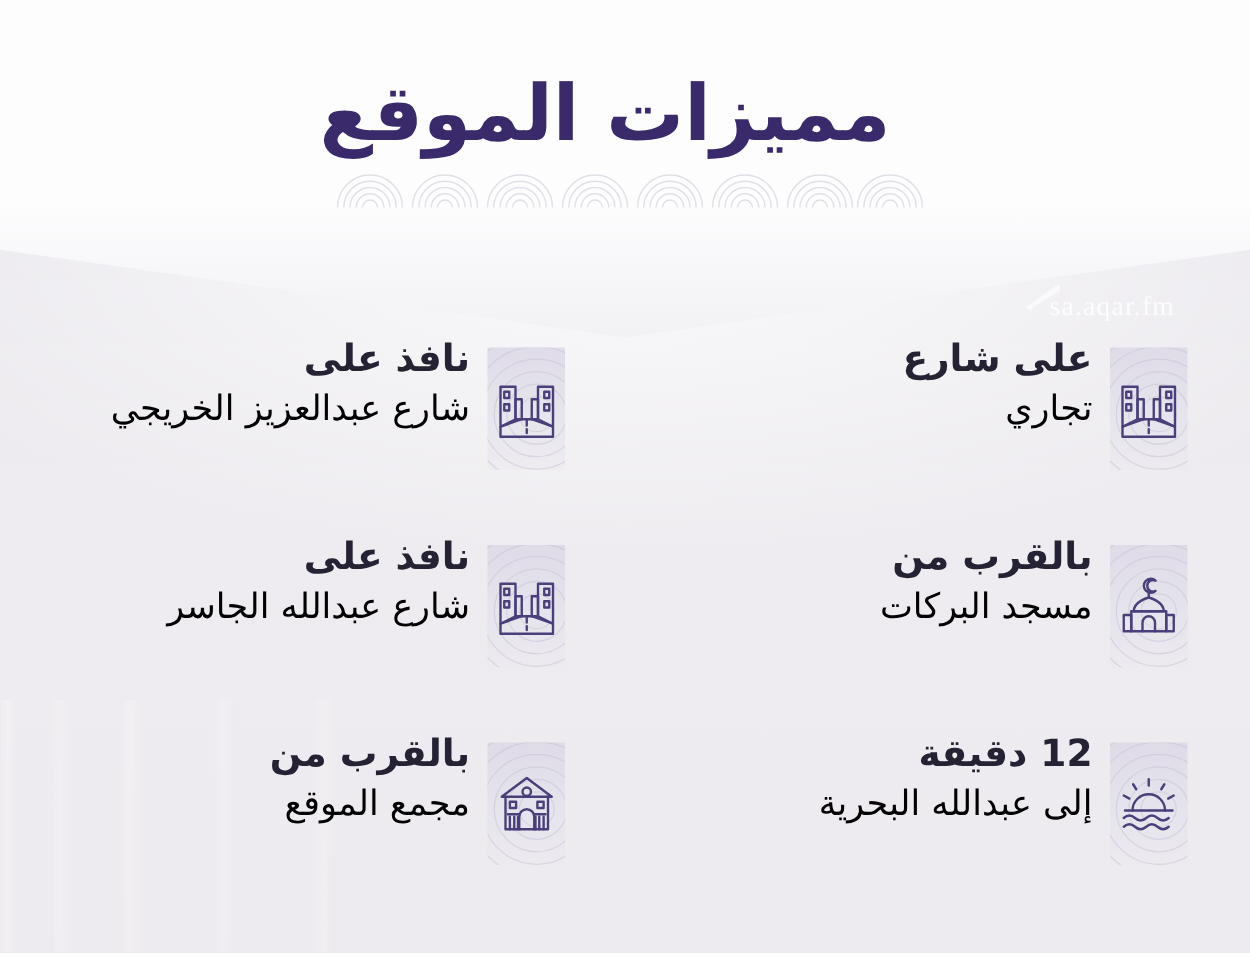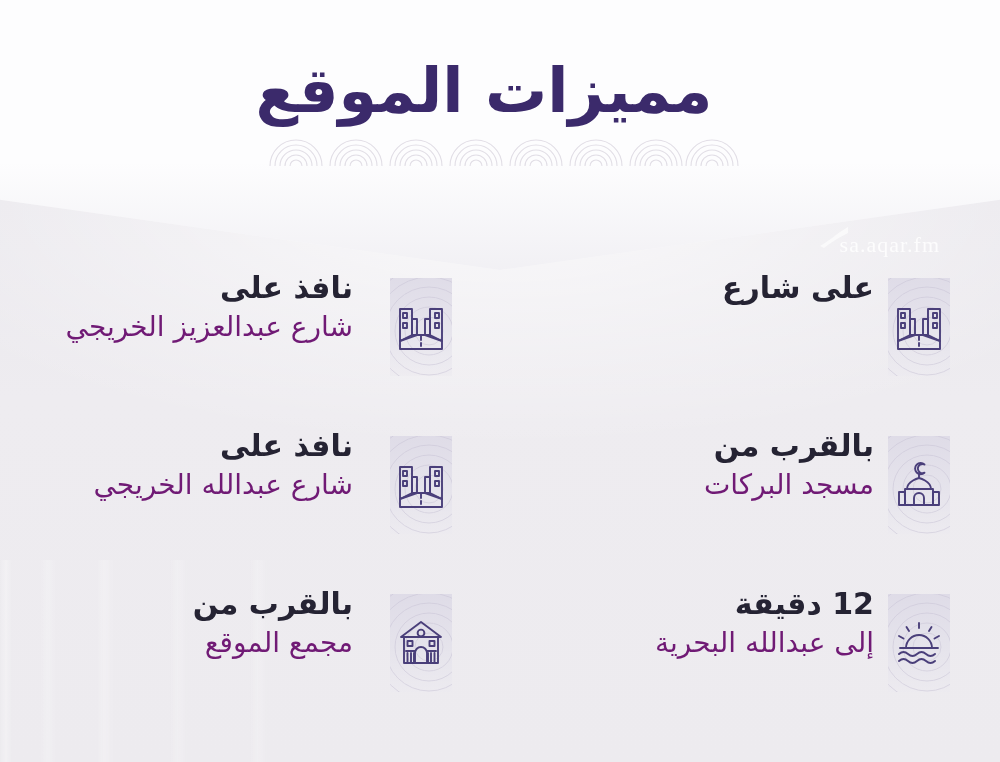--- a/index.html
+++ b/index.html
@@ -134,21 +134,20 @@
     justify-content: flex-start;
     box-sizing: border-box;
   }
   .cell-right {
     width: 460px;
     padding-right: 50px;
   }
   .cell-left {
     width: 540px;
     padding-right: 88px;
-    gap: 23px;
   }
 
   .icon-panel {
     width: 62px;
     height: 98px;
     flex: 0 0 62px;
     position: relative;
     margin-top: 16px;
     overflow: hidden;
     background: linear-gradient(180deg, rgba(222,219,231,0.95) 0%, rgba(228,226,235,0.85) 55%, rgba(236,234,240,0.55) 100%);
@@ -182,21 +181,21 @@
     font-weight: 700;
     color: #252333;
     line-height: 1.18;
     letter-spacing: 0px;
     white-space: nowrap;
   }
   .line1.spaced { letter-spacing: 1.5px; }
   .line2 {
     font-size: 28px;
     font-weight: 400;
-    color: #701a75;
+    color: #000000;
     line-height: 1.25;
     margin-top: 4px;
     white-space: nowrap;
   }
   .line2.wide { letter-spacing: 3px; }
 
   
   .watermark {
     position: absolute;
     right: 60px;
@@ -327,20 +326,21 @@
               <rect x="7" y="12" width="4" height="5"></rect>
               <rect x="7" y="22" width="4" height="5"></rect>
               <rect x="39" y="12" width="4" height="5"></rect>
               <rect x="39" y="22" width="4" height="5"></rect>
               <path d="M25,35 L25,39 M25,42 L25,45"></path>
             </g>
           </svg>
         </div>
         <div class="texts">
           <div class="line1 spaced">على شارع</div>
+          <div class="line2 wide">تجاري</div>
         </div>
       </div>
 
       <div class="cell cell-left">
         <div class="icon-panel">
           <svg class="icon-rings" viewBox="0 0 150 150" xmlns="http://www.w3.org/2000/svg">
             <g fill="none" stroke="#c9c4d6" stroke-width="1">
               <circle cx="75" cy="75" r="14"></circle>
                 <circle cx="75" cy="75" r="24"></circle>
               <circle cx="75" cy="75" r="34"></circle>
@@ -426,21 +426,21 @@
               <rect x="7" y="12" width="4" height="5"></rect>
               <rect x="7" y="22" width="4" height="5"></rect>
               <rect x="39" y="12" width="4" height="5"></rect>
               <rect x="39" y="22" width="4" height="5"></rect>
               <path d="M25,35 L25,39 M25,42 L25,45"></path>
             </g>
           </svg>
         </div>
         <div class="texts">
           <div class="line1 spaced">نافذ على</div>
-          <div class="line2">شارع عبدالله الخريجي</div>
+          <div class="line2">شارع عبدالله الجاسر</div>
         </div>
       </div>
 
     </div>
 
     <div class="row r3">
 
       <div class="cell cell-right">
         <div class="icon-panel">
           <svg class="icon-rings" viewBox="0 0 150 150" xmlns="http://www.w3.org/2000/svg">

